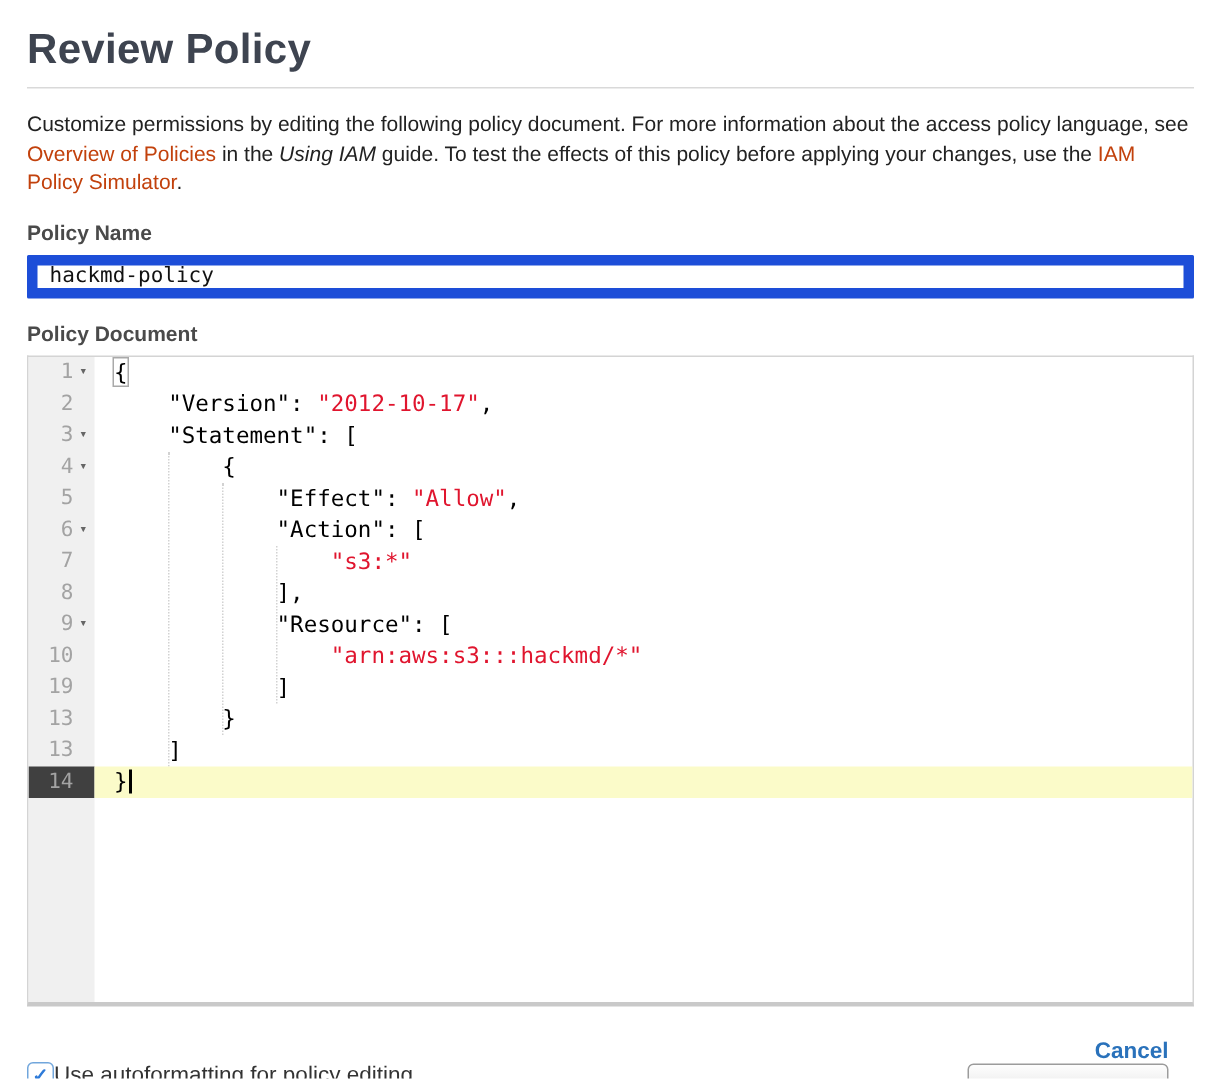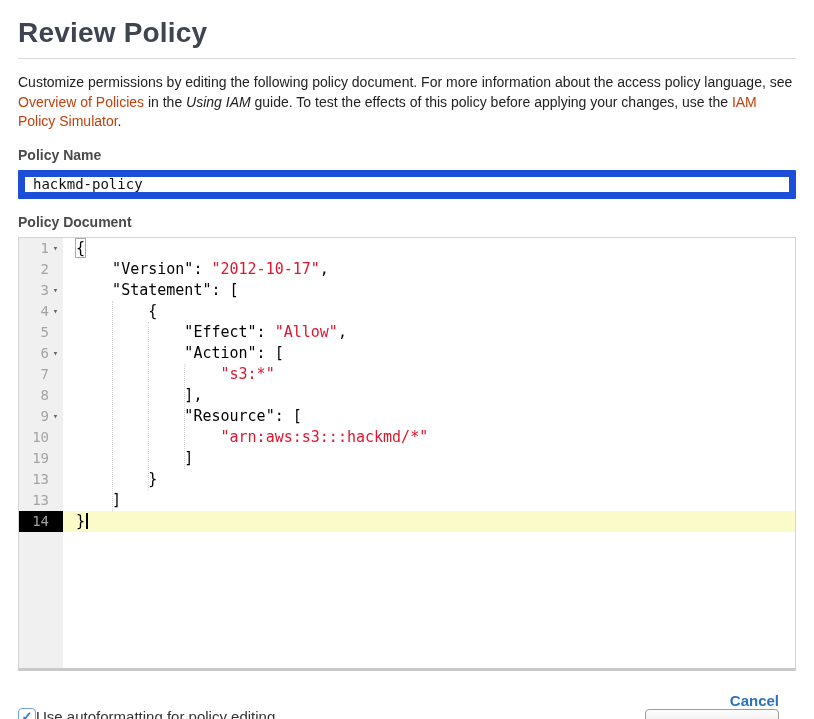--- a/index.html
+++ b/index.html
@@ -54,21 +54,21 @@
   .gutter {
     position: absolute; left: 0; top: 0; bottom: 0;
     width: 44px; background: #f0f0f0;
   }
   .gutter-row {
     height: 21px; display: flex; justify-content: flex-end; align-items: center;
     font-family: "DejaVu Sans Mono", monospace;
     font-size: 14px; color: #a3a3a3;
     padding-right: 1px;
   }
-  .gutter-row.active { background: #000000; }
+  .gutter-row.active { background: #404040; }
   .gutter-num { display: inline-block; text-align: right; }
   .fold-cell {
     display: inline-block; width: 13px; text-align: center;
     font-size: 9px; color: #666; line-height: 21px;
   }
   .code-area {
     position: absolute; left: 44px; top: 0; right: 0; bottom: 0;
   }
   .code-line {
     position: relative;

